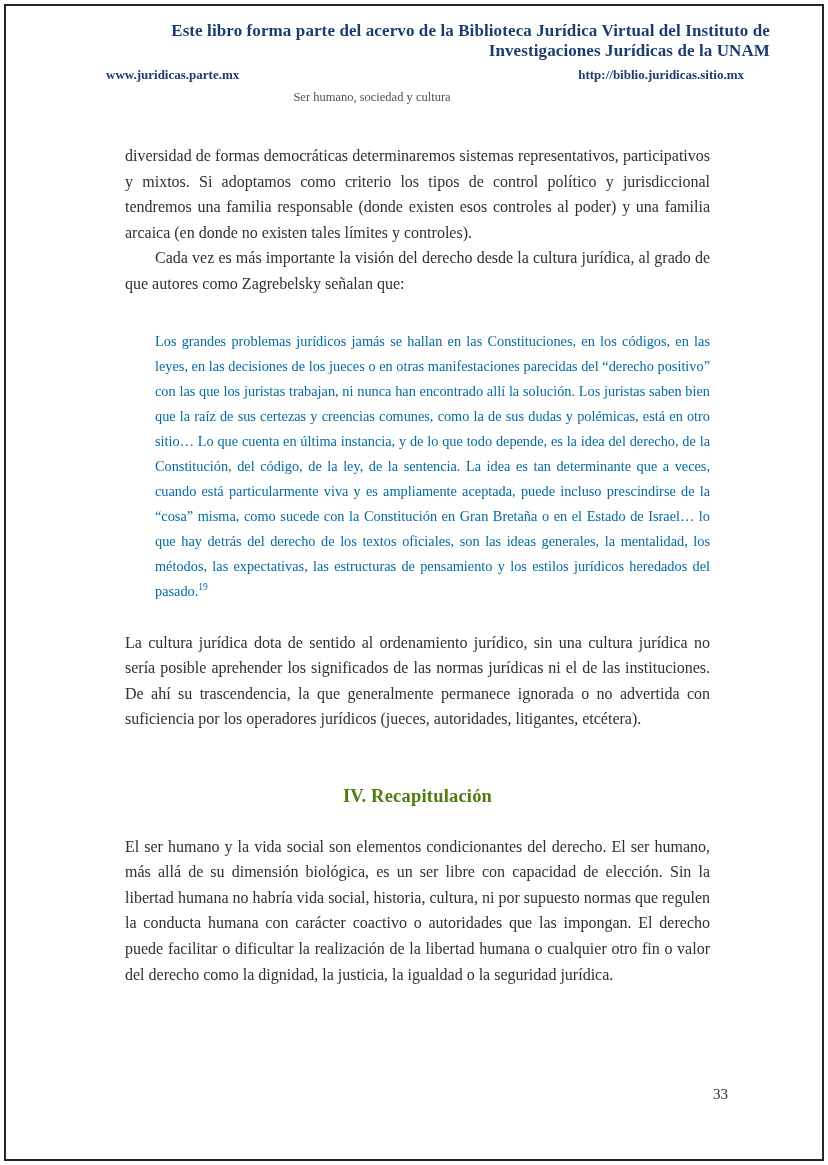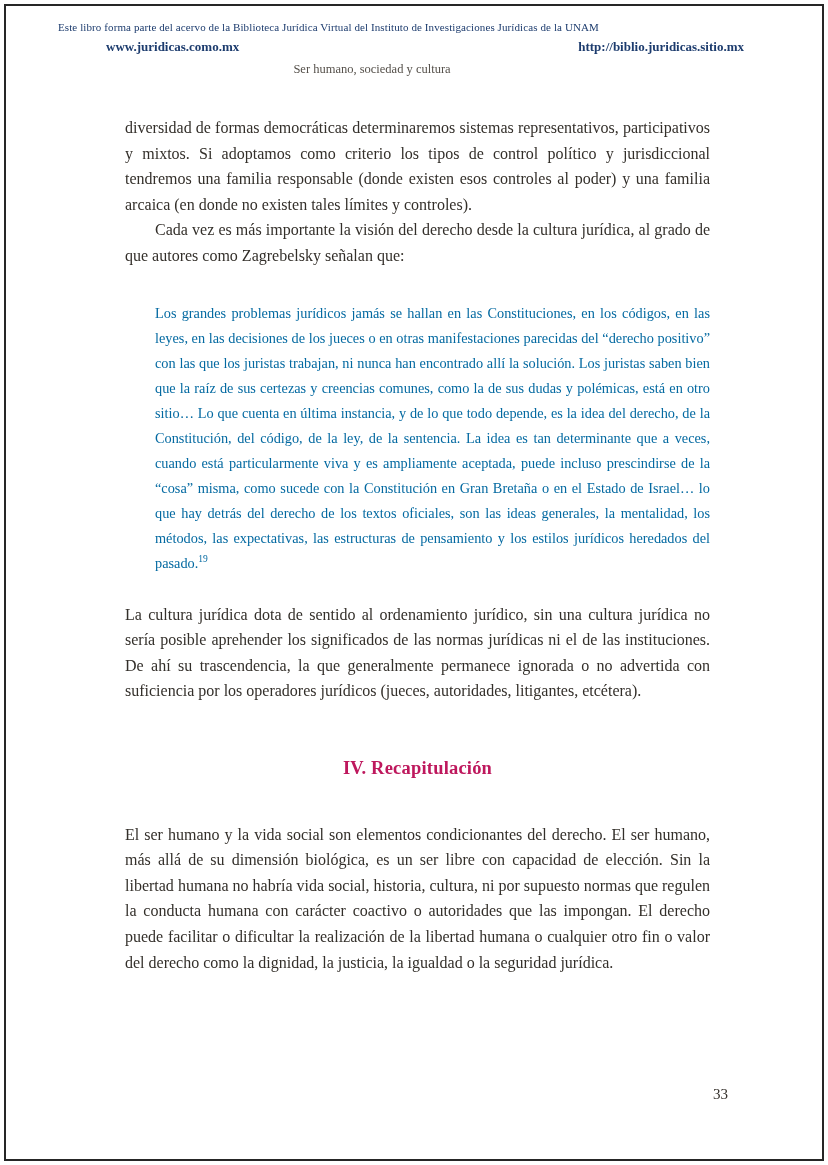--- a/index.html
+++ b/index.html
@@ -15,23 +15,23 @@
     position: absolute;
     inset: 4px;
     border: 2px solid #262626;
     pointer-events: none;
   }
   .header {
     padding-top: 21px;
     color: #1d3c6e;
   }
   .header-notice {
-    text-align: left;
-    font-weight: normal;
-    font-size: 11px;
+    text-align: right;
+    font-weight: bold;
+    font-size: 17px;
     padding: 0 58px;
     letter-spacing: 0.1px;
   }
   .links-row {
     display: flex;
     justify-content: space-between;
     padding: 6px 84px 0 106px;
     font-weight: bold;
     font-size: 13px;
   }
@@ -66,41 +66,41 @@
   .fnref {
     font-size: 9.5px;
     vertical-align: super;
     line-height: 0;
     cursor: pointer;
   }
   .section-heading {
     text-align: center;
     font-size: 18.5px;
     font-weight: bold;
-    color: #be185d;
-    margin: 52px 0 40px 0;
+    color: #4d7c0f;
+    margin: 52px 0 24px 0;
     letter-spacing: 0.2px;
   }
   .page-number {
     position: absolute;
     bottom: 62px;
     right: 100px;
     font-size: 15px;
     color: #332f2a;
   }
 </style>
 </head>
 <body>
 
 <div class="page-frame"></div>
 
 <header class="header">
   <div class="header-notice">Este libro forma parte del acervo de la Biblioteca Jurídica Virtual del Instituto de Investigaciones Jurídicas de la UNAM</div>
   <div class="links-row">
-    <a href="#">www.juridicas.como.mx</a>
+    <a href="#">www.juridicas.parte.mx</a>
     <a href="#">http://biblio.juridicas.sitio.mx</a>
   </div>
   <div class="running-title">Ser humano, sociedad y cultura</div>
 </header>
 
 <main class="content">
   <p class="para">diversidad de formas democráticas determinaremos sistemas representativos, participativos y mixtos. Si adoptamos como criterio los tipos de control político y jurisdiccional tendremos una familia responsable (donde existen esos controles al poder) y una familia arcaica (en donde no existen tales límites y controles).</p>
   <p class="para indent">Cada vez es más importante la visión del derecho desde la cultura jurídica, al grado de que autores como Zagrebelsky señalan que:</p>
   <blockquote class="quote"><span>Los grandes problemas jurídicos jamás se hallan en las Constituciones, en los códigos, en las leyes, en las decisiones de los jueces o en otras manifestaciones parecidas del “derecho positivo” con las que los juristas trabajan, ni nunca han encontrado allí la solución. Los juristas saben bien que la raíz de sus certezas y creencias comunes, como la de sus dudas y polémicas, está en otro sitio… Lo que cuenta en última instancia, y de lo que todo depende, es la idea del derecho, de la Constitución, del código, de la ley, de la sentencia. La idea es tan determinante que a veces, cuando está particularmente viva y es ampliamente aceptada, puede incluso prescindirse de la “cosa” misma, como sucede con la Constitución en Gran Bretaña o en el Estado de Israel… lo que hay detrás del derecho de los textos oficiales, son las ideas generales, la mentalidad, los métodos, las expectativas, las estructuras de pensamiento y los estilos jurídicos heredados del pasado.</span><sup class="fnref">19</sup></blockquote>
   <p class="para">La cultura jurídica dota de sentido al ordenamiento jurídico, sin una cultura jurídica no sería posible aprehender los significados de las normas jurídicas ni el de las instituciones. De ahí su trascendencia, la que generalmente permanece ignorada o no advertida con suficiencia por los operadores jurídicos (jueces, autoridades, litigantes, etcétera).</p>

